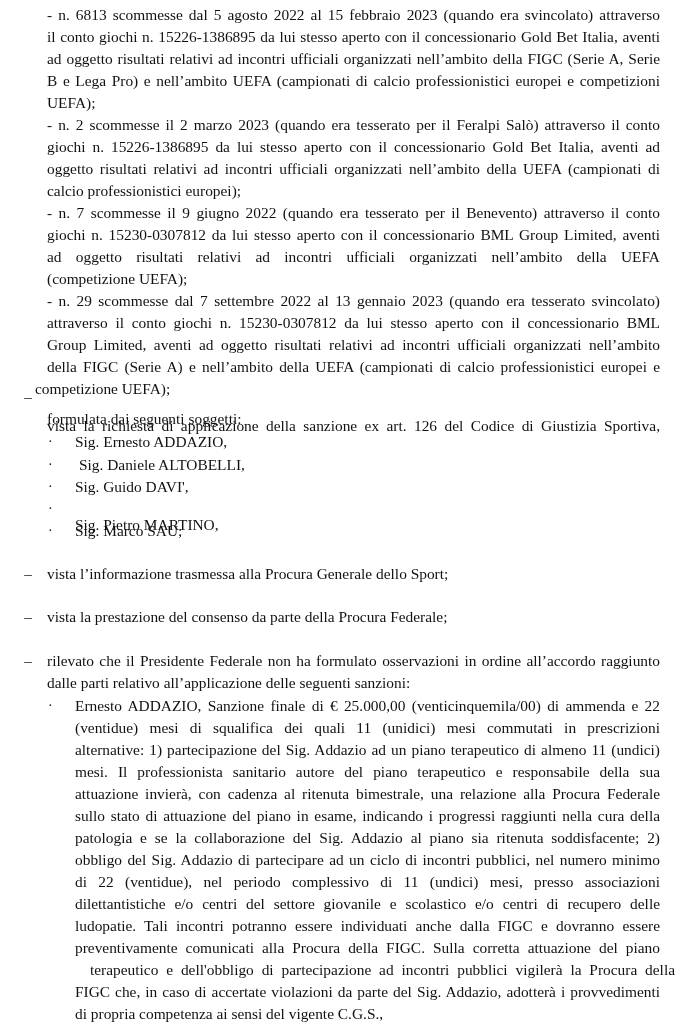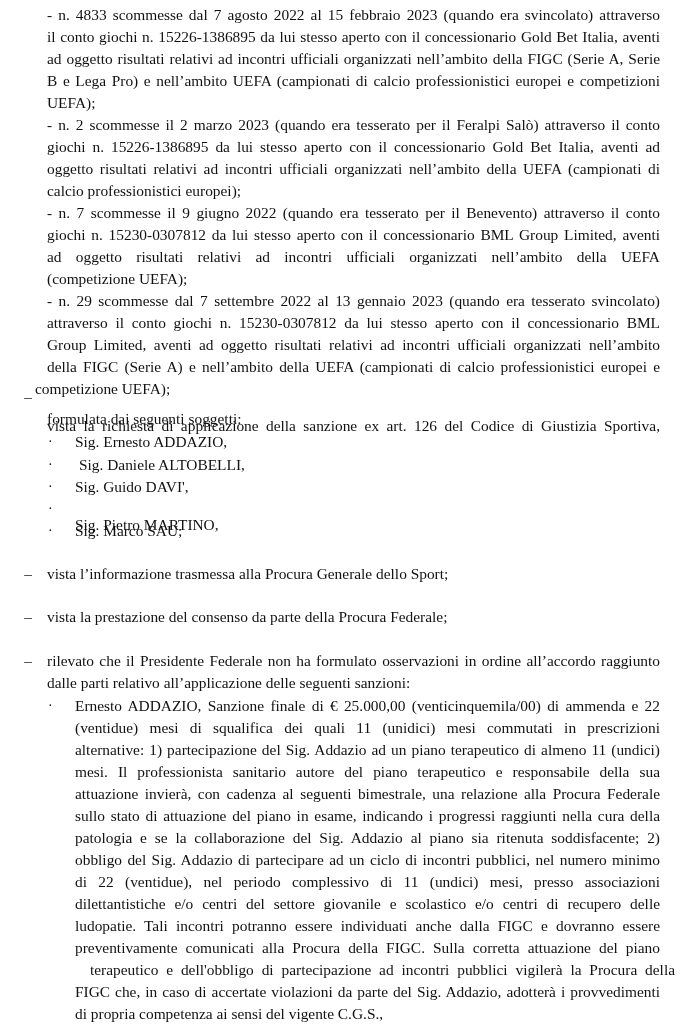--- a/index.html
+++ b/index.html
@@ -47,21 +47,21 @@
     line-height: 22px;
     font-size: 14px;
   }
 </style>
 </head>
 <body>
 
 <div class="page">
 
   <div>
-    <div class="line j" style="left:47px;top:4px;width:613px;">-   n. 4833 scommesse dal 7 agosto 2022 al 15 febbraio 2023 (quando era svincolato) attraverso</div>
+    <div class="line j" style="left:47px;top:4px;width:613px;">-   n. 6813 scommesse dal 5 agosto 2022 al 15 febbraio 2023 (quando era svincolato) attraverso</div>
     <div class="line j" style="left:47px;top:26px;width:613px;">il conto giochi n. 15226-1386895 da lui stesso aperto con il concessionario Gold Bet Italia, aventi</div>
     <div class="line j" style="left:47px;top:48px;width:613px;">ad oggetto risultati relativi ad incontri ufficiali organizzati nell’ambito della FIGC (Serie A, Serie</div>
     <div class="line j" style="left:47px;top:70px;width:613px;">B e Lega Pro) e nell’ambito UEFA (campionati di calcio professionistici europei e competizioni</div>
     <div class="line" style="left:47px;top:92px;">UEFA);</div>
 
     <div class="line j" style="left:47px;top:114px;width:613px;">-   n. 2 scommesse il 2 marzo 2023 (quando era tesserato per il Feralpi Salò) attraverso il conto</div>
     <div class="line j" style="left:47px;top:136px;width:613px;">giochi n. 15226-1386895 da lui stesso aperto con il concessionario Gold Bet Italia, aventi ad</div>
     <div class="line j" style="left:47px;top:158px;width:613px;">oggetto risultati relativi ad incontri ufficiali organizzati nell’ambito della UEFA (campionati di</div>
     <div class="line" style="left:47px;top:180px;">calcio professionistici europei);</div>
 
@@ -111,21 +111,21 @@
     <div class="line j" style="left:47px;top:650px;width:613px;">rilevato che il Presidente Federale non ha formulato osservazioni in ordine all’accordo raggiunto</div>
     <div class="line" style="left:47px;top:672px;">dalle parti relativo all’applicazione delle seguenti sanzioni:</div>
   </div>
 
   <div>
     <span class="dot" style="top:695px;">·</span>
     <div class="line j" style="left:75px;top:695px;width:585px;">Ernesto ADDAZIO, Sanzione finale di € 25.000,00 (venticinquemila/00) di ammenda e 22</div>
     <div class="line j" style="left:75px;top:717px;width:585px;">(ventidue) mesi di squalifica dei quali 11 (unidici) mesi commutati in prescrizioni</div>
     <div class="line j" style="left:75px;top:739px;width:585px;">alternative: 1) partecipazione del Sig. Addazio ad un piano terapeutico di almeno 11 (undici)</div>
     <div class="line j" style="left:75px;top:761px;width:585px;">mesi. Il professionista sanitario autore del piano terapeutico e responsabile della sua</div>
-    <div class="line j" style="left:75px;top:783px;width:585px;">attuazione invierà, con cadenza al seguenti bimestrale, una relazione alla Procura Federale</div>
+    <div class="line j" style="left:75px;top:783px;width:585px;">attuazione invierà, con cadenza al ritenuta bimestrale, una relazione alla Procura Federale</div>
     <div class="line j" style="left:75px;top:805px;width:585px;">sullo stato di attuazione del piano in esame, indicando i progressi raggiunti nella cura della</div>
     <div class="line j" style="left:75px;top:827px;width:585px;">patologia e se la collaborazione del Sig. Addazio al piano sia ritenuta soddisfacente; 2)</div>
     <div class="line j" style="left:75px;top:849px;width:585px;">obbligo del Sig. Addazio di partecipare ad un ciclo di incontri pubblici, nel numero minimo</div>
     <div class="line j" style="left:75px;top:871px;width:585px;">di 22 (ventidue), nel periodo complessivo di 11 (undici) mesi, presso associazioni</div>
     <div class="line j" style="left:75px;top:893px;width:585px;">dilettantistiche e/o centri del settore giovanile e scolastico e/o centri di recupero delle</div>
     <div class="line j" style="left:75px;top:915px;width:585px;">ludopatie. Tali incontri potranno essere individuati anche dalla FIGC e dovranno essere</div>
     <div class="line j" style="left:75px;top:937px;width:585px;">preventivamente comunicati alla Procura della FIGC. Sulla corretta attuazione del piano</div>
     <div class="line j" style="left:75px;top:959px;width:585px;margin-left:15px;">terapeutico e dell'obbligo di partecipazione ad incontri pubblici vigilerà la Procura della</div>
     <div class="line j" style="left:75px;top:981px;width:585px;">FIGC che, in caso di accertate violazioni da parte del Sig. Addazio, adotterà i provvedimenti</div>
     <div class="line" style="left:75px;top:1003px;">di propria competenza ai sensi del vigente C.G.S.,</div>

